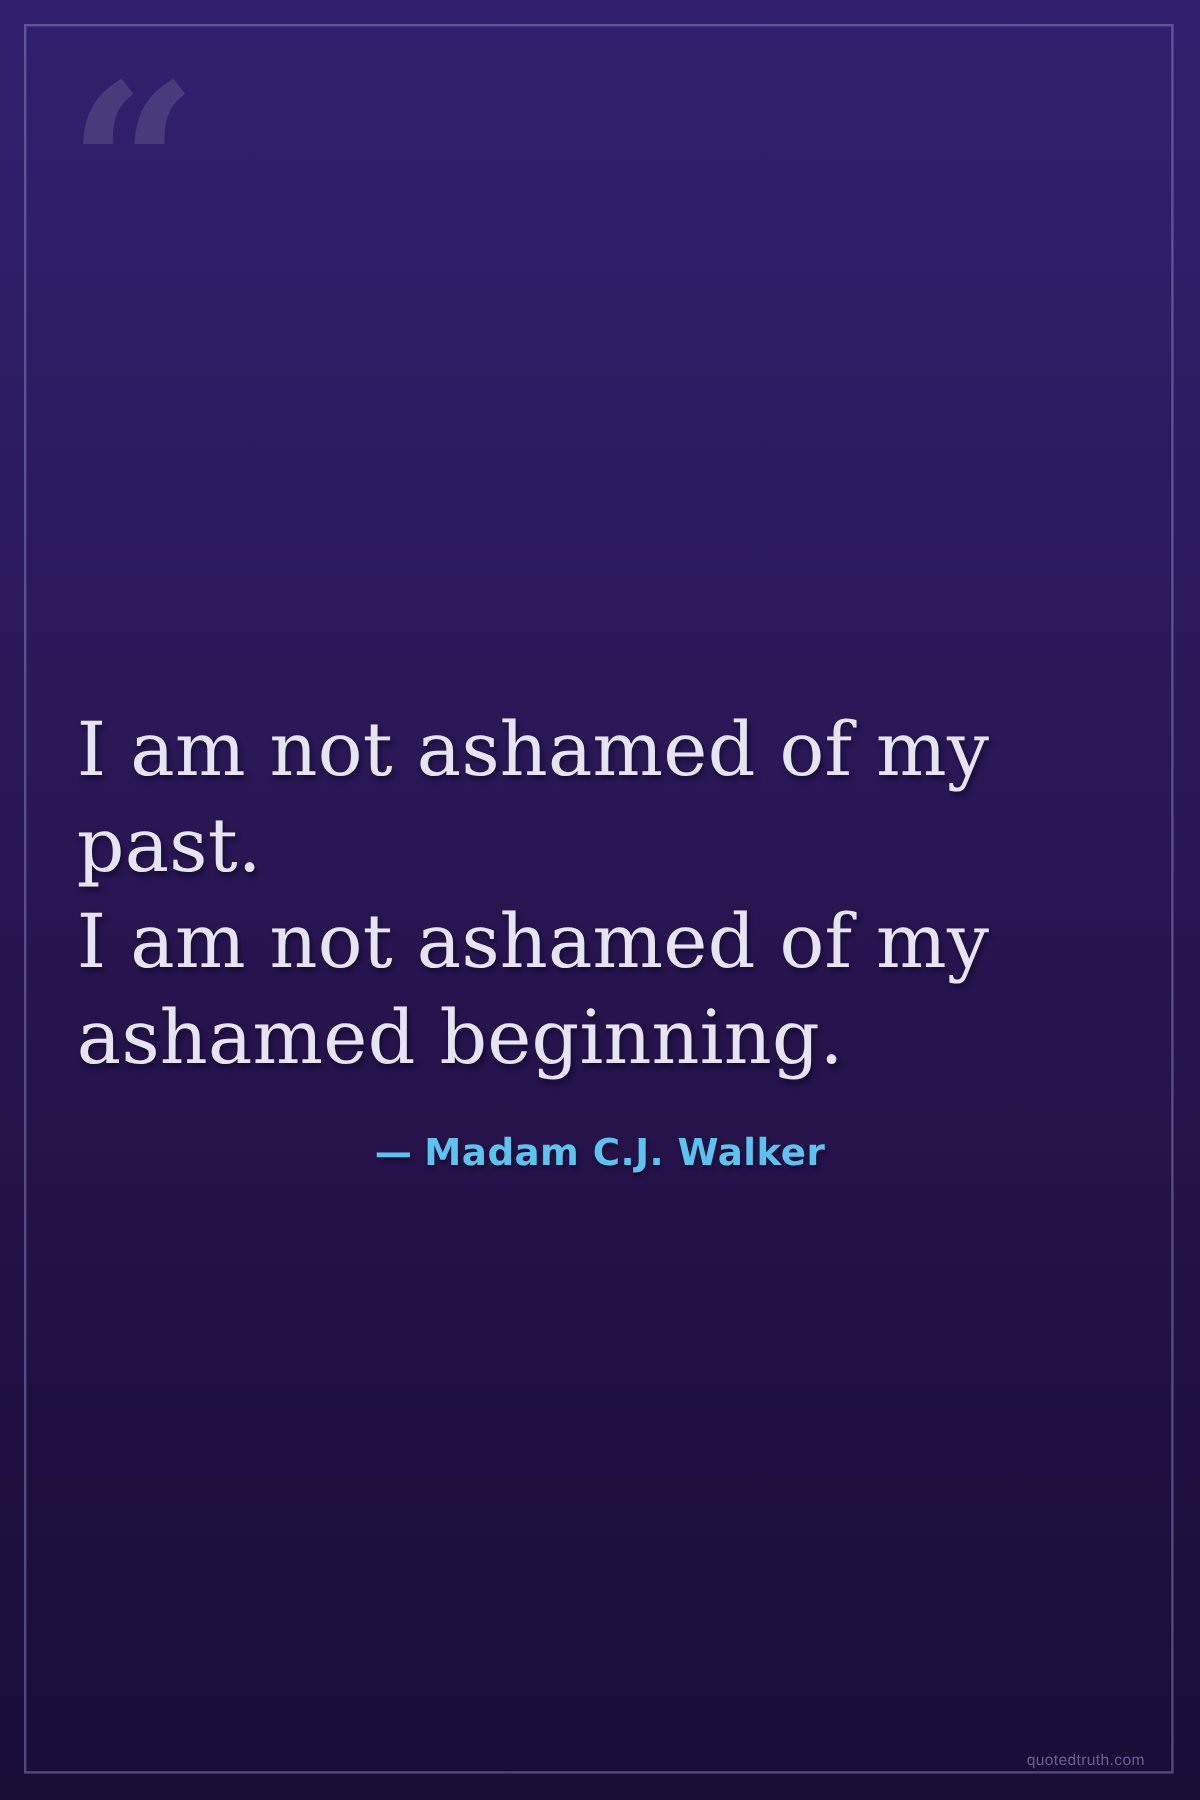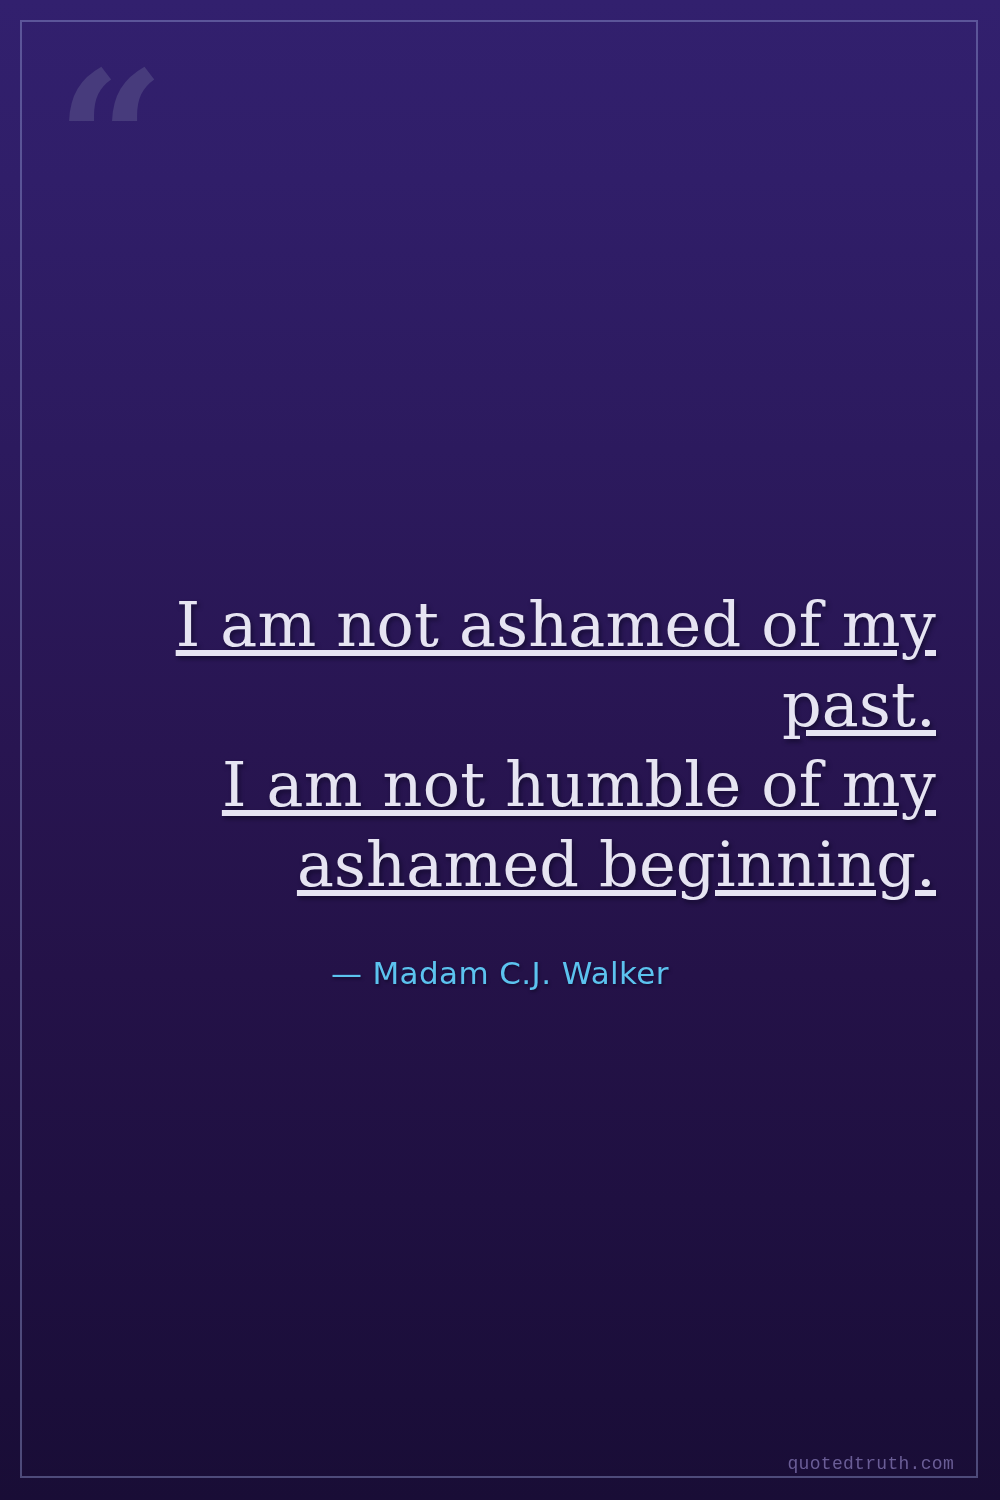--- a/index.html
+++ b/index.html
@@ -69,53 +69,52 @@
     display: flex;
     flex-direction: column;
     justify-content: center;
     align-items: center;
     padding: 0 64px;
     box-sizing: border-box;
   }
 
   .quote-text {
     width: 100%;
-    margin: 16px;
-    text-align: right;
+    margin: 4px;
+    text-align: left;
     font-family: "DejaVu Serif", serif;
     font-weight: 400;
     font-size: 62px;
     line-height: 80px;
     letter-spacing: 0.2px;
     color: #E6E4F2;
     text-shadow: 2px 3px 4px rgba(10, 5, 30, 0.55);
-    text-decoration: underline;
   }
 
   .attribution {
     margin: 34px 0 0 0;
     font-family: "DejaVu Sans", "Liberation Sans", sans-serif;
-    font-weight: 400;
+    font-weight: 700;
     font-size: 31px;
     letter-spacing: 0.4px;
     color: #5CC3EF;
     text-shadow: 1px 2px 3px rgba(10, 5, 30, 0.5);
   }
 
   .attribution .dash {
     margin-right: 10px;
   }
 
   
   .watermark {
     position: absolute;
     right: 46px;
     bottom: 26px;
-    font-family: Liberation Mono, monospace;
-    font-size: 18px;
+    font-family: Liberation Sans, sans-serif;
+    font-size: 13px;
     letter-spacing: 0.3px;
     color: #6A5D96;
   }
 
   
   .vertical-offset {
     height: 60px;
     flex: 0 0 auto;
   }
 </style>
@@ -127,21 +126,21 @@
   <div class="frame"></div>
 
   <div class="quote-mark">“</div>
 
   <div class="content">
     <div class="vertical-offset"></div>
 
     <blockquote class="quote-text">
       <span>I am not ashamed of my past.</span>
       <br>
-      <span>I am not humble of my</span>
+      <span>I am not ashamed of my</span>
       <br>
       <span>ashamed beginning.</span>
     </blockquote>
 
     <div class="attribution">
       <span class="dash">—</span><span>Madam C.J. Walker</span>
     </div>
   </div>
 
   <div class="watermark">quotedtruth.com</div>

